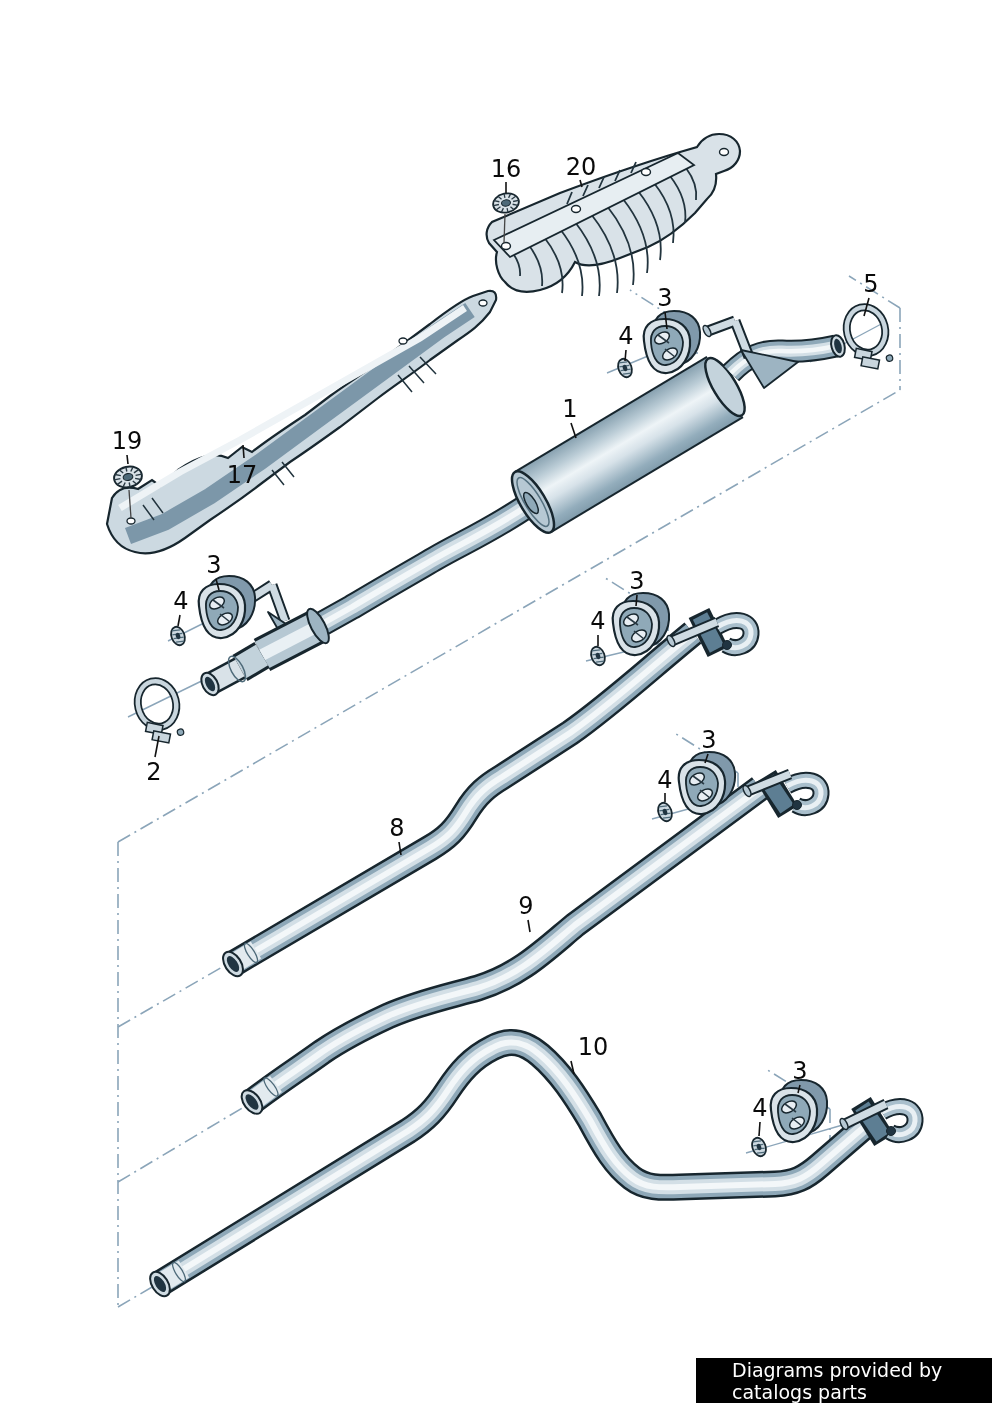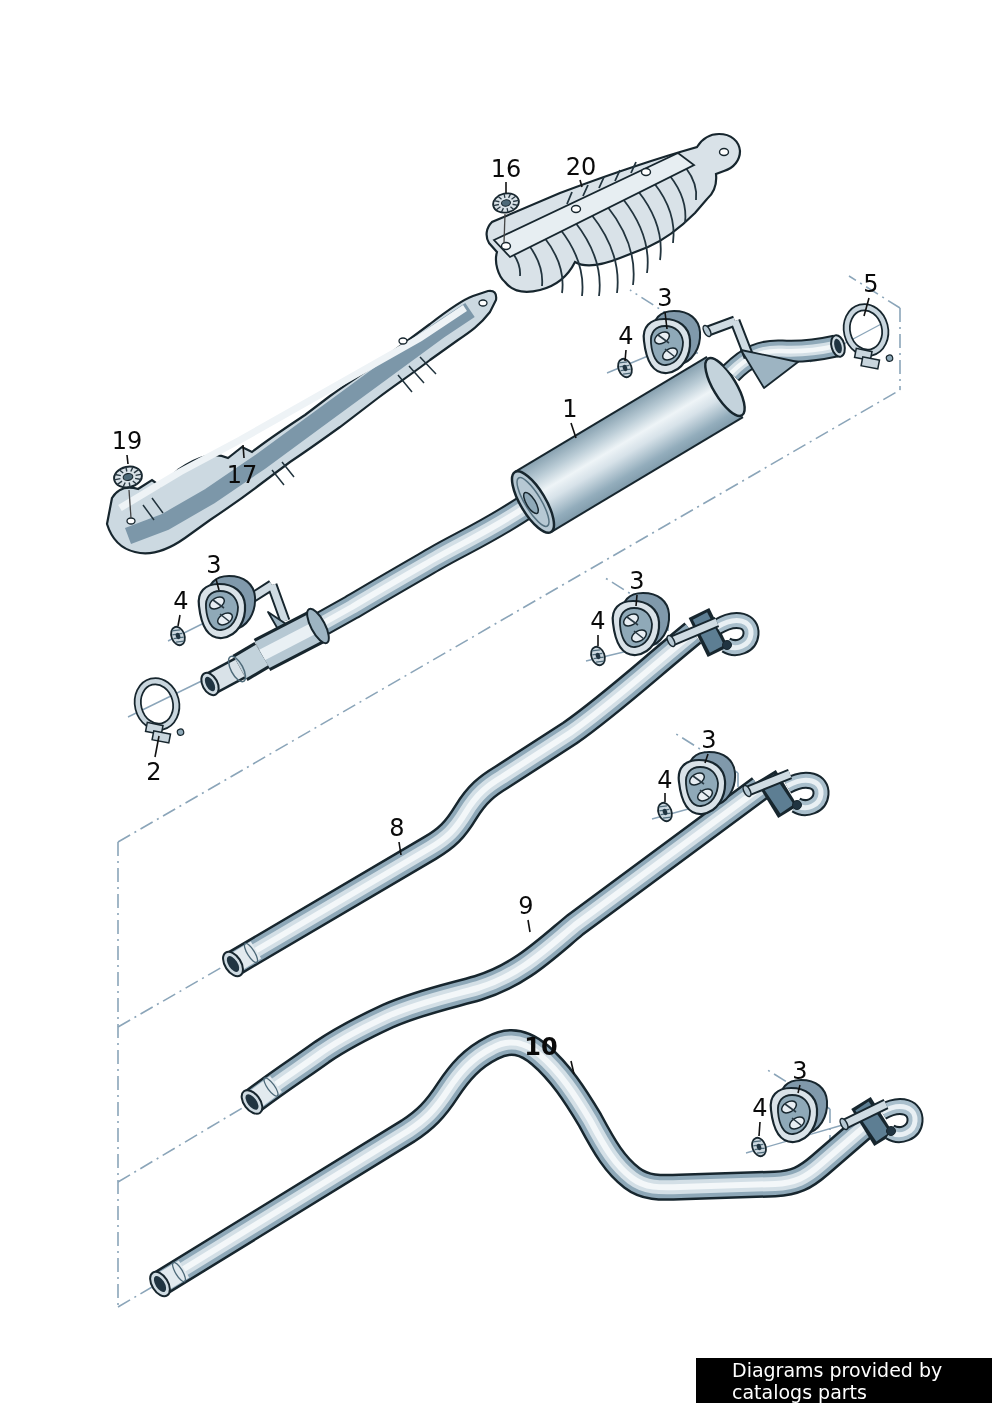--- a/index.html
+++ b/index.html
@@ -317,21 +317,21 @@
 <span class="callout" style="left:242px;top:431px;margin-top:44px;">17</span>
 <span class="callout" style="left:214px;top:565px;">3</span>
 <span class="callout" style="left:181px;top:601px;">4</span>
 <span class="callout" style="left:154px;top:772px;">2</span>
 <span class="callout" style="left:637px;top:581px;">3</span>
 <span class="callout" style="left:598px;top:621px;">4</span>
 <span class="callout" style="left:709px;top:740px;">3</span>
 <span class="callout" style="left:665px;top:780px;">4</span>
 <span class="callout" style="left:397px;top:828px;">8</span>
 <span class="callout" style="left:526px;top:906px;">9</span>
-<span class="callout" style="left:541px;top:1047px;font-weight:bold;">10</span>
+<span class="callout" style="left:593px;top:1047px;">10</span>
 <span class="callout" style="left:800px;top:1071px;">3</span>
 <span class="callout" style="left:760px;top:1108px;">4</span>
 
 <div class="footer">
   <span>Diagrams provided by catalogs parts</span>
 </div>
 
 </div>
 
 </body></html>

